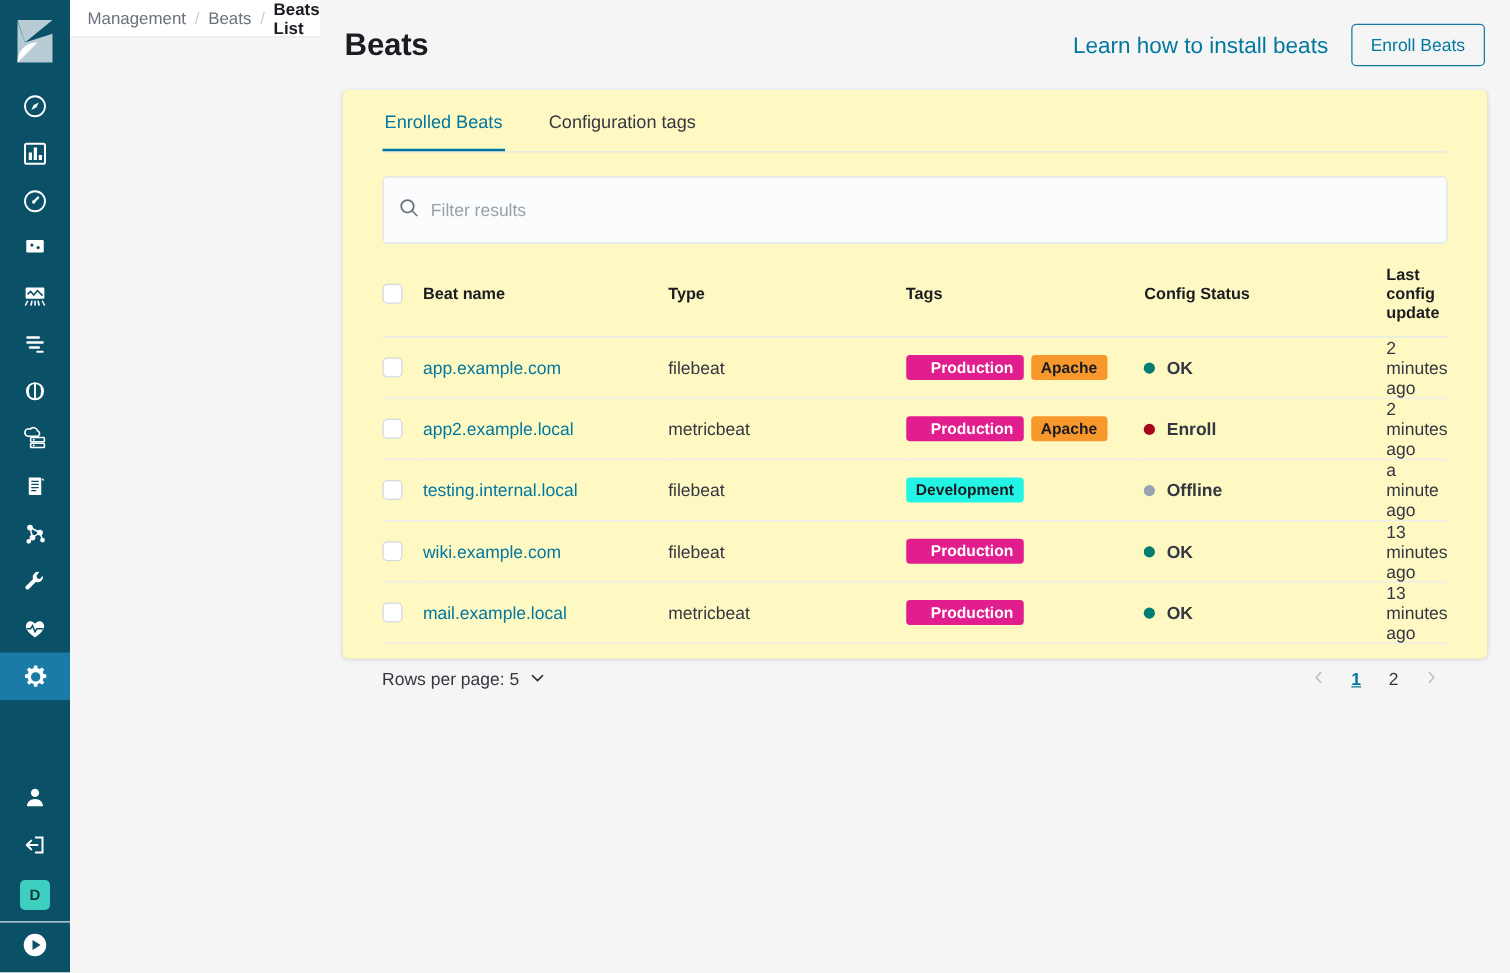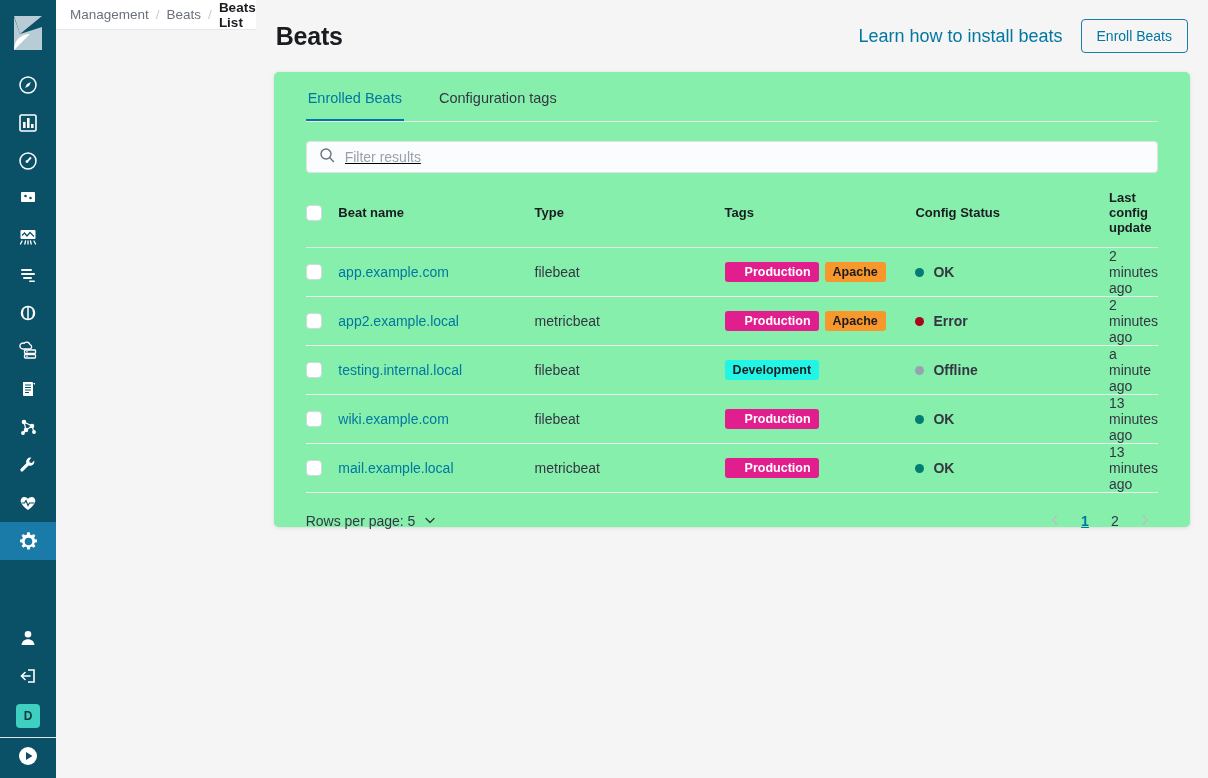--- a/index.html
+++ b/index.html
@@ -67,39 +67,39 @@
   .page-title { font-size: 25px; font-weight: bold; color: #1a1c21; letter-spacing: -0.2px; }
   .header-right { display: flex; align-items: center; gap: 18px; }
   .learn-link { color: #0277a0; font-size: 18px; cursor: pointer; }
   .enroll-btn {
     border: 1px solid #1a7aa8; color: #0277a0; background: transparent;
     border-radius: 4px; padding: 8px 15px; font-size: 14px;
     font-family: "Liberation Sans", sans-serif; cursor: pointer;
   }
 
   .panel {
-    background: #86efac; border-radius: 5px;
+    background: #fef9c3; border-radius: 5px;
     box-shadow: 0 1px 4px rgba(0,0,0,0.10), 0 0 1px rgba(0,0,0,0.08);
     padding: 0 32px; height: 455px;
   }
 
   .tabs { display: flex; gap: 0; border-bottom: 1px solid #e3e6eb; height: 50px; align-items: flex-end; }
   .tab {
     font-size: 14.5px; padding: 0 2px 13px 2px; margin-right: 33px;
     color: #343741; cursor: pointer; background: none; border: none;
     border-bottom: 2px solid transparent;
     font-family: "Liberation Sans", sans-serif;
   }
   .tab.active { color: #0277a0; border-bottom-color: #0277a0; }
 
   .search-row { padding-top: 19px; }
   .search-box {
-    height: 32px; border: 1px solid #e0e2e6; border-radius: 4px;
+    height: 54px; border: 1px solid #e0e2e6; border-radius: 4px;
     background: #fbfcfd; display: flex; align-items: center;
-    padding: 0 12px; gap: 10px; text-decoration: underline;
+    padding: 0 12px; gap: 10px;
   }
   .search-box svg { flex: 0 0 16px; color: #6a717d; }
   .search-input {
     flex: 1 1 auto; border: none; outline: none; background: transparent;
     font-size: 14px; color: #343741;
     font-family: "Liberation Sans", sans-serif;
   }
   .search-input::placeholder { color: #9aa0ab; }
 
   table.beats { width: 100%; border-collapse: collapse; margin-top: 17px; }
@@ -412,21 +412,21 @@
               <tr>
                 <td class="col-check">
                   <span class="cbox"></span>
                 </td>
                 <td class="col-name"><span class="beat-link">app2.example.local</span></td>
                 <td class="col-type">metricbeat</td>
                 <td class="col-tags"><span class="tag tag-production" style="background: rgb(226, 30, 142);">Production</span><span class="tag tag-apache" style="background: rgb(248, 151, 43);">Apache</span></td>
                 <td class="col-status">
                   <div class="status-cell">
                     <span class="dot dot-error" style="background: rgb(168, 7, 26);"></span>
-                    <span>Error</span>
+                    <span>Enroll</span>
                   </div>
                 </td>
                 <td>2 minutes ago</td>
               </tr>
               <tr>
                 <td class="col-check">
                   <span class="cbox"></span>
                 </td>
                 <td class="col-name"><span class="beat-link">testing.internal.local</span></td>
                 <td class="col-type">filebeat</td>

